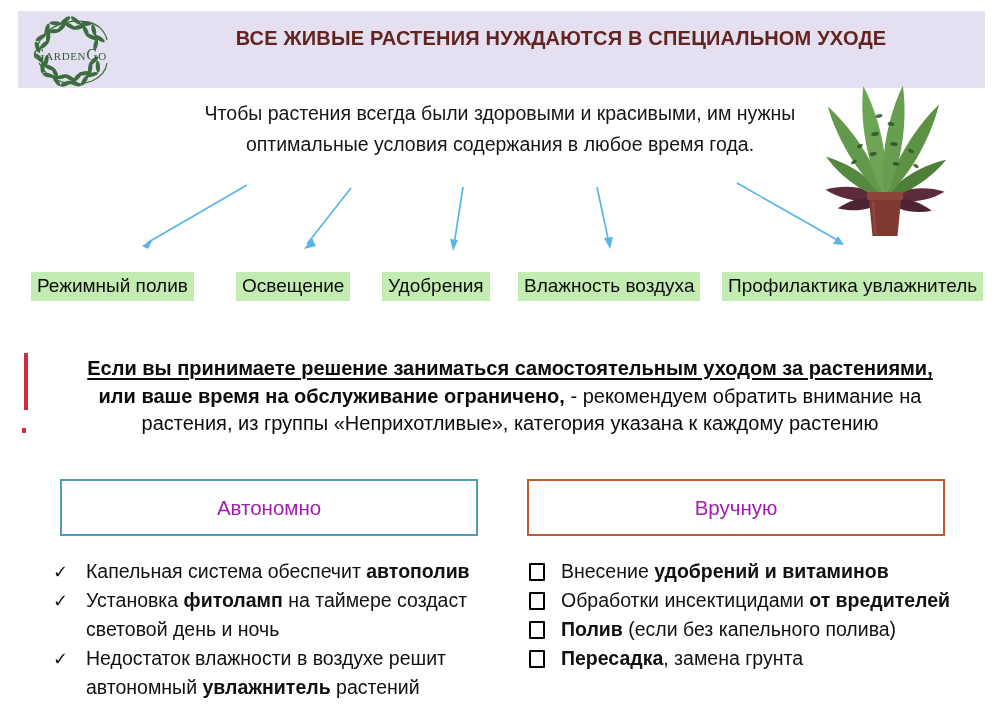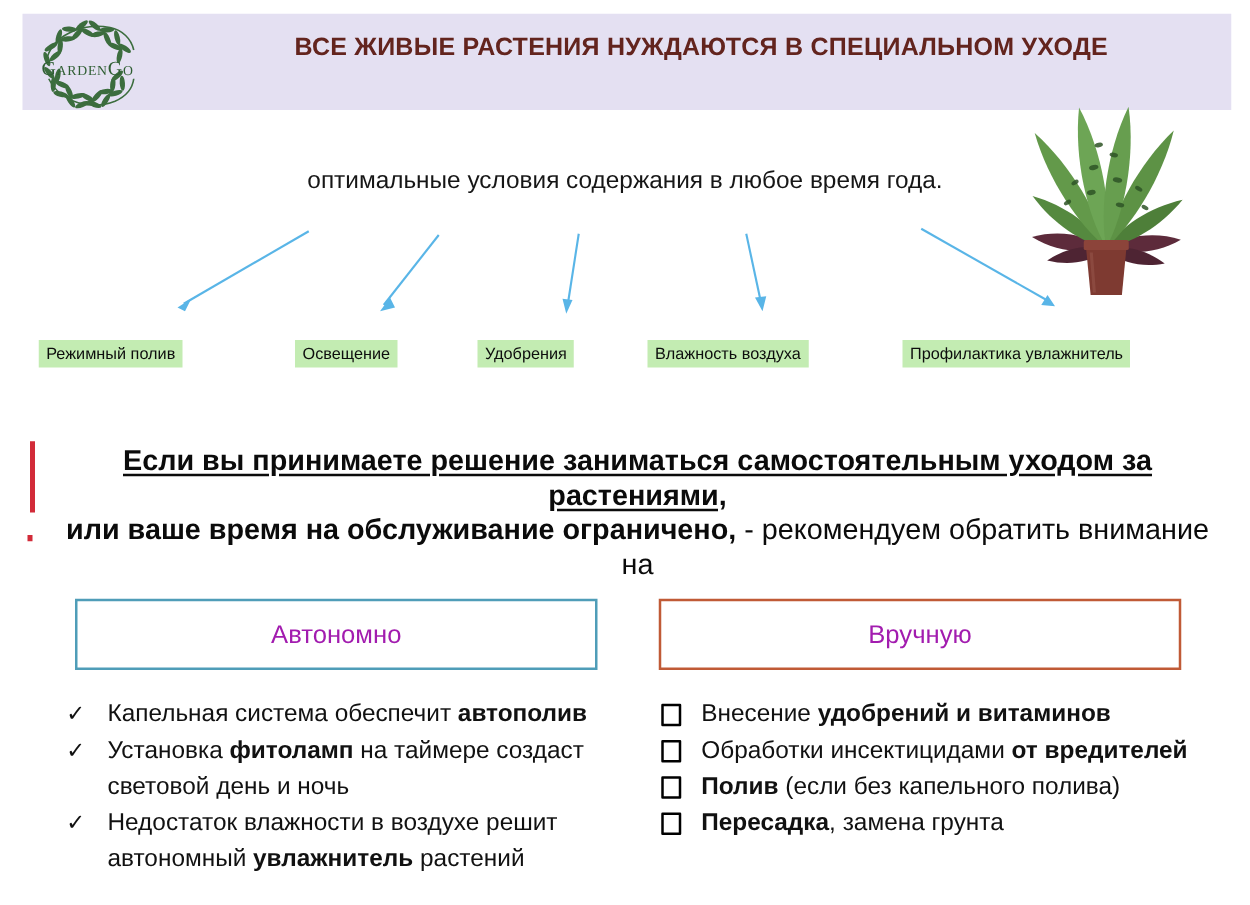--- a/index.html
+++ b/index.html
@@ -33,29 +33,29 @@
   }
 
   .plant{position:absolute;left:790px;top:76px;}
 
   .arrows{position:absolute;left:0;top:175px;}
   .arrows line{stroke:var(--arrow);stroke-width:1.7;}
   .arrows polygon{fill:var(--arrow);}
 
   .factor{
     position:absolute;top:272px;background:var(--highlight);
-    padding:3px 6px 4px;font-size:13px;white-space:nowrap;color:#0d0d0d;
+    padding:3px 6px 4px;font-size:19px;white-space:nowrap;color:#0d0d0d;
   }
   .f1{left:31px}.f2{left:236px}.f3{left:382px}.f4{left:518px}.f5{left:722px}
 
   .callout-bar{position:absolute;left:24px;top:353px;width:4px;height:57px;background:var(--accent-red);}
   .callout-dot{position:absolute;left:22px;top:428px;width:4px;height:5px;background:var(--accent-red);}
   .callout{
     position:absolute;left:40px;top:355px;width:940px;text-align:center;
-    font-size:23px;line-height:27.5px;color:#0b0b0b;
+    font-size:20px;line-height:27.5px;color:#0b0b0b;
   }
   .callout .l1{font-weight:bold;text-decoration:underline;text-underline-offset:3px;}
   .callout .l2b{font-weight:bold;}
 
   .colbox{
     position:absolute;top:479px;width:414px;height:53px;border:2px solid;background:#fff;
     display:flex;align-items:center;justify-content:center;font-size:20.5px;color:#a21caf;
   }
   .colbox.auto{left:60px;border-color:var(--teal);}
   .colbox.man{left:527px;border-color:var(--orange);text-align:center;}
@@ -116,21 +116,21 @@
       <ellipse cx="71.77641290737884" cy="47.72542485937369" rx="6" ry="2.1" transform="rotate(-222 71.77641290737884 47.72542485937369)"></ellipse>
     </g>
   <path d="M15,36 C19,15 44,5 66,9 C76,11 83,18 85,27" fill="none" stroke="#3c6d3e" stroke-width="1.3"></path>
   <path d="M17,50 C27,70 52,75 70,68 C79,64 84,58 85,50" fill="none" stroke="#3c6d3e" stroke-width="1.3"></path>
   <text x="48" y="47" text-anchor="middle" font-size="16" fill="#2f5e33">GardenGo</text>
 </svg>
 
 <div class="banner-title">ВСЕ ЖИВЫЕ РАСТЕНИЯ НУЖДАЮТСЯ В СПЕЦИАЛЬНОМ УХОДЕ</div>
 
 <div class="intro">
-  <br>
+  <span>Чтобы растения всегда были здоровыми и красивыми, им нужны</span><br>
   <span>оптимальные условия содержания в любое время года.</span>
 </div>
 
 <svg class="plant" width="190" height="172" viewBox="0 0 190 172">
   <g>
     <path d="M0,0 C-8,-16 -9,-40 0,-60 C9,-40 8,-16 0,0" transform="translate(95,122) rotate(-82)" fill="#5d2b3b"></path>
     <path d="M0,0 C-8,-16 -9,-40 0,-60 C9,-40 8,-16 0,0" transform="translate(95,122) rotate(84)" fill="#5d2b3b"></path>
     <path d="M0,0 C-7,-12 -8,-30 0,-48 C8,-30 7,-12 0,0" transform="translate(95,124) rotate(-100)" fill="#4e2433"></path>
     <path d="M0,0 C-7,-12 -8,-30 0,-48 C8,-30 7,-12 0,0" transform="translate(95,124) rotate(103)" fill="#4e2433"></path>
     <path d="M0,0 C-8,-18 -9,-46 0,-72 C9,-46 8,-18 0,0" transform="translate(95,122) rotate(-55)" fill="#55893f"></path>
@@ -176,20 +176,21 @@
 <span class="factor f2">Освещение</span>
 <span class="factor f3">Удобрения</span>
 <span class="factor f4">Влажность воздуха</span>
 <span class="factor f5">Профилактика увлажнитель</span>
 
 <div class="callout-bar"></div>
 <div class="callout-dot"></div>
 <div class="callout">
   <span class="l1">Если вы принимаете решение заниматься самостоятельным уходом за растениями,</span><br>
   <span class="l2b">или ваше время на обслуживание ограничено,</span><span> - рекомендуем обратить внимание на</span><br>
+  <span>растения, из группы «Неприхотливые»,  категория указана к каждому растению</span>
 </div>
 
 <div class="colbox auto">
   <span>Автономно</span>
 </div>
 <div class="colbox man">
   <span>Вручную</span>
 </div>
 
 <ul class="care-list auto-list">

